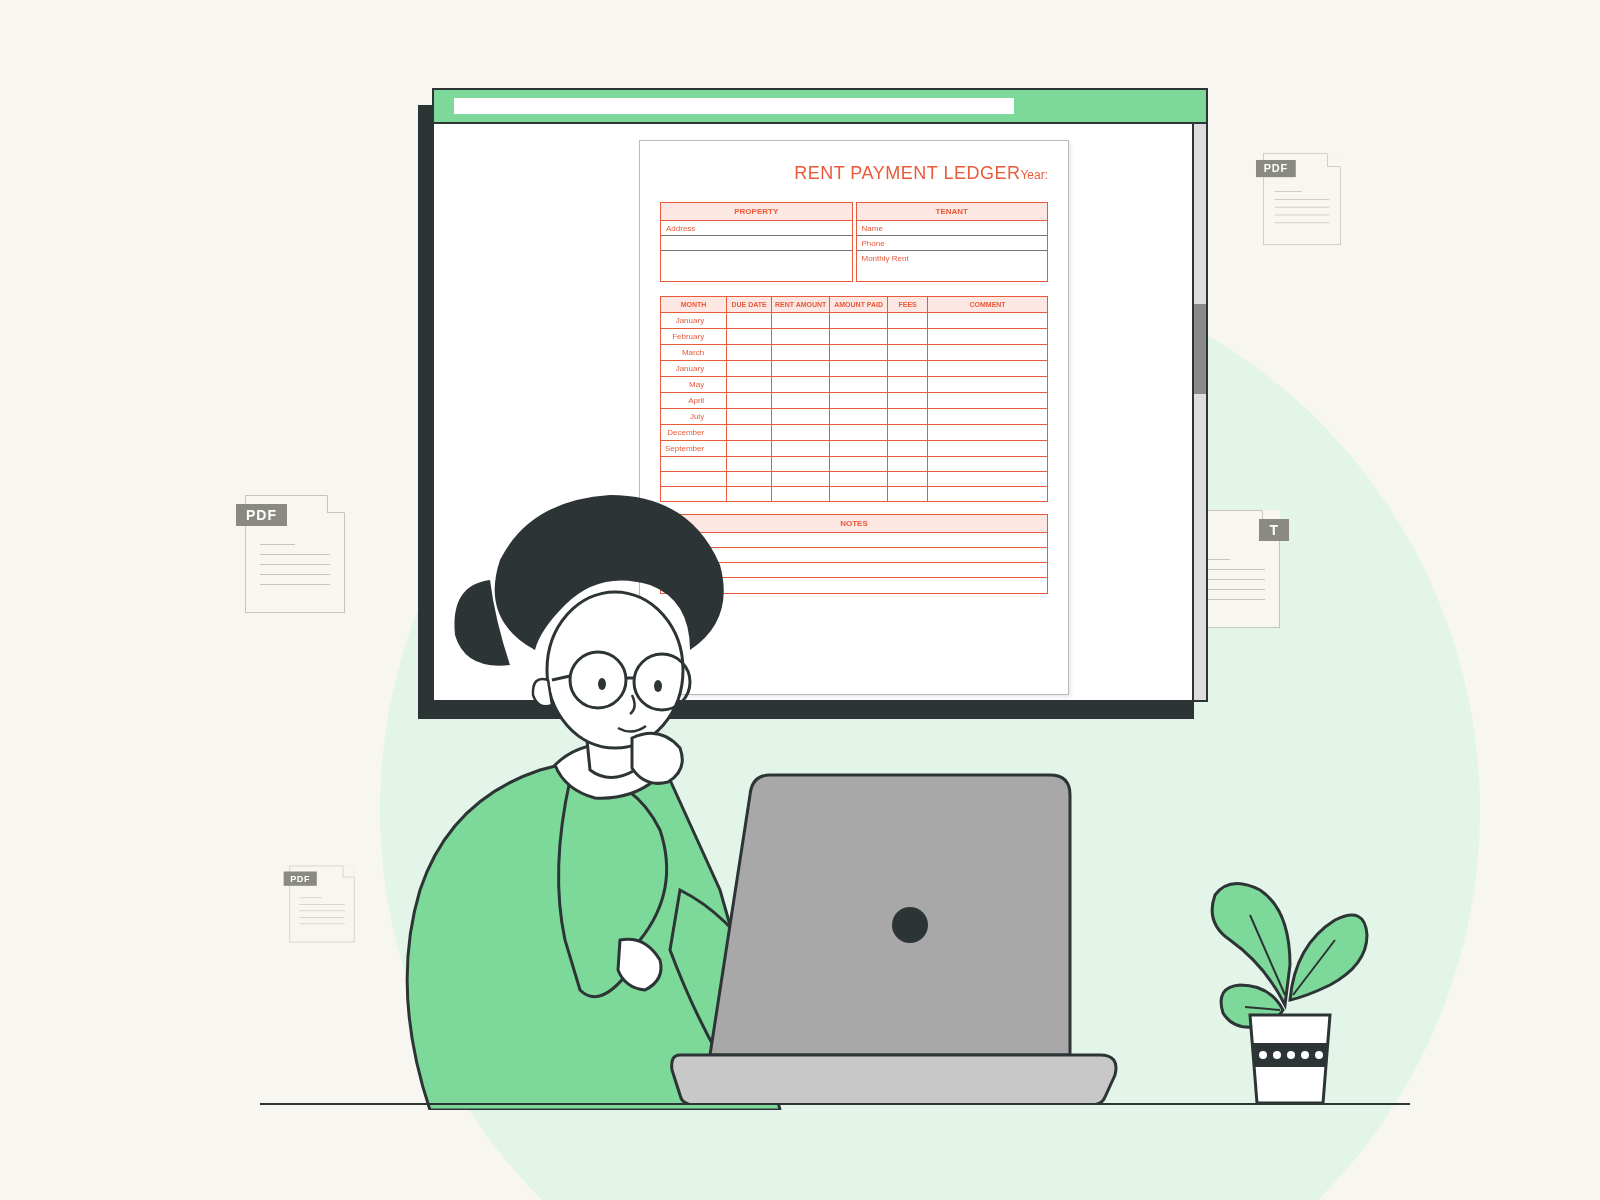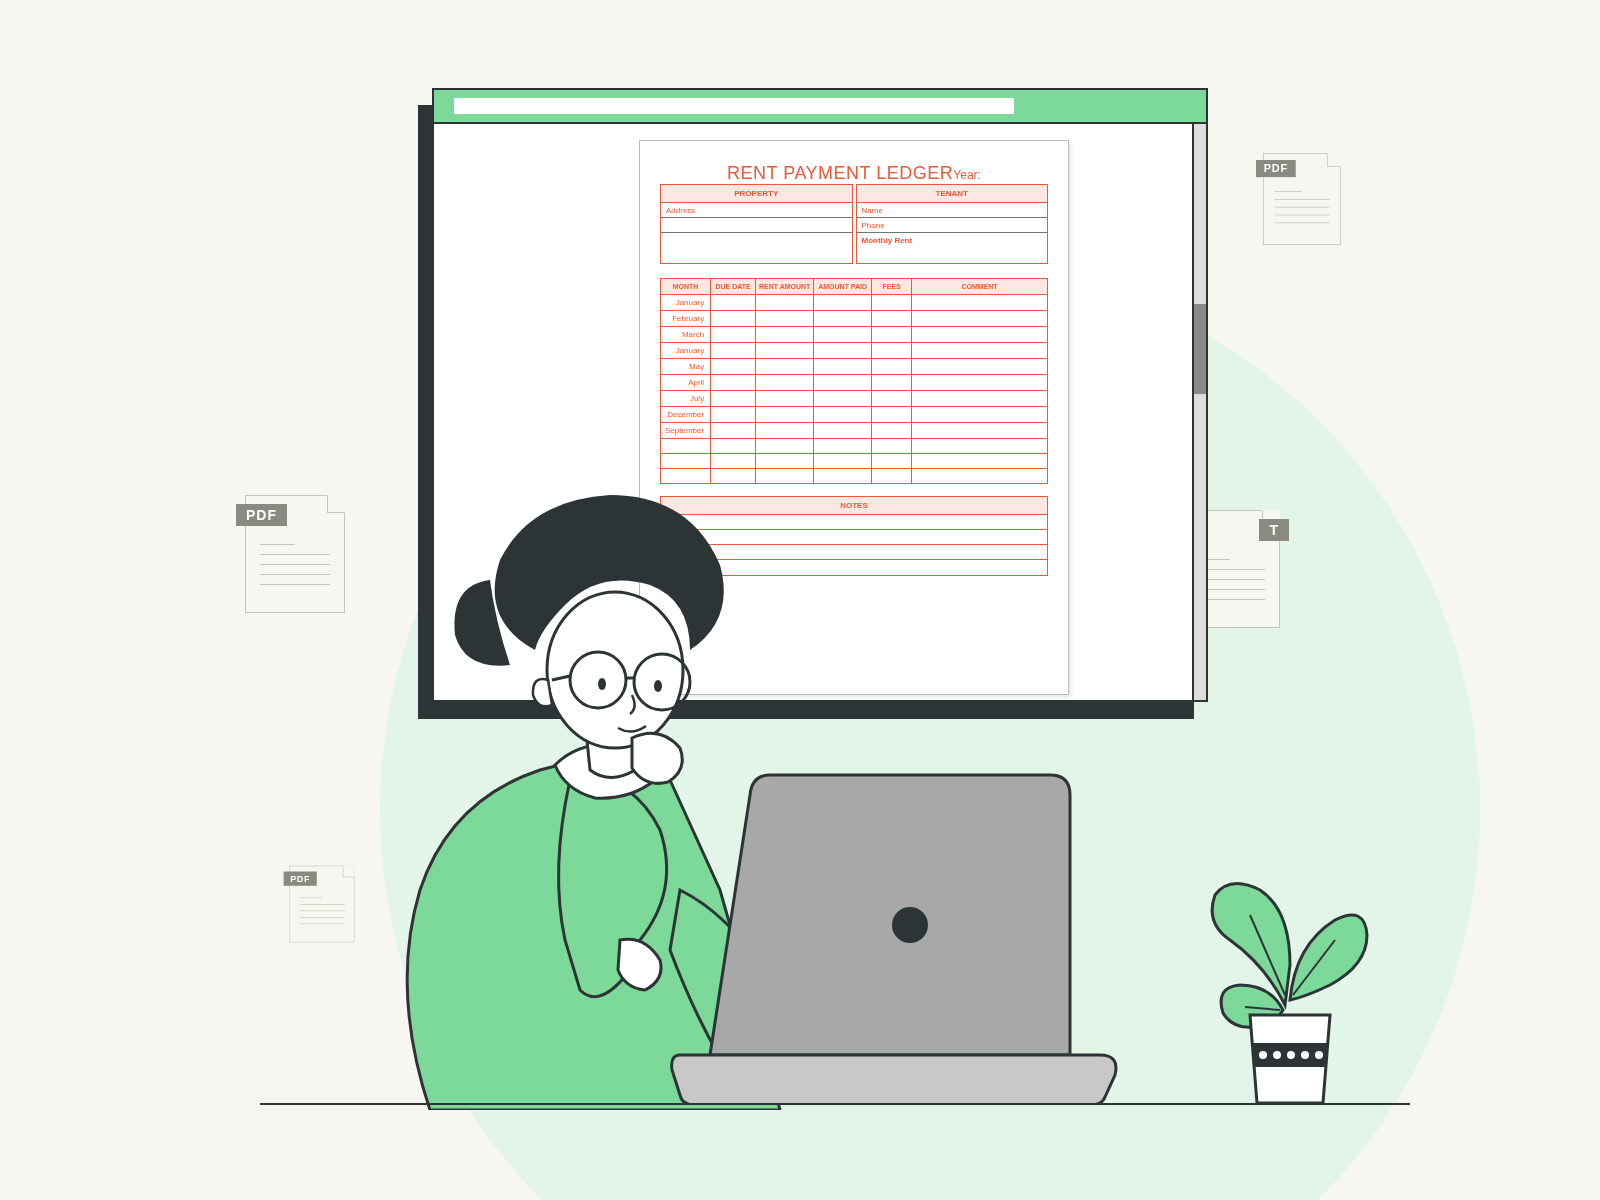--- a/index.html
+++ b/index.html
@@ -74,21 +74,22 @@
     height: 555px;
     background: #fff;
     border: 1px solid #bbb;
     box-shadow: 2px 2px 4px rgba(0,0,0,0.1);
     padding: 22px 20px;
     color: #e85a3a;
   }
   .doc-title-row {
     display: flex;
     align-items: baseline;
-    justify-content: center;
+    justify-content: flex-end;
+    margin-bottom: 18px;
   }
   .doc-title {
     font-size: 18px;
     font-weight: 400;
     letter-spacing: 0.5px;
   }
   .year-label { font-size: 12px; }
 
   .info-row {
     display: flex;
@@ -106,21 +107,21 @@
     font-weight: bold;
     padding: 4px 0;
     border-bottom: 1px solid #e85a3a;
   }
   .info-field {
     border-bottom: 1px solid #737373;
     font-size: 8px;
     padding: 3px 5px;
     height: 15px;
   }
-  .info-field:last-child { border-bottom: none; font-weight: bold; }
+  .info-field:last-child { border-bottom: none; }
   .info-blank { height: 30px; border-bottom: none; }
 
   .ledger-table {
     width: 100%;
     border-collapse: collapse;
     margin-bottom: 12px;
   }
   .ledger-table th {
     background: #fde7e2;
     font-size: 7px;
@@ -129,21 +130,21 @@
     border: 1px solid #e85a3a;
     text-align: center;
   }
   .ledger-table td {
     border: 1px solid #e85a3a;
     font-size: 8px;
     padding: 3px 4px;
     height: 15px;
     text-align: right;
   }
-  .ledger-table td:first-child { text-align: right; padding-right: 6px; }
+  .ledger-table td:first-child { text-align: right; padding-right: 22px; }
   .col-month { width: 50px; }
   .col-due { width: 45px; }
   .col-rent { width: 58px; }
   .col-paid { width: 58px; }
   .col-fees { width: 40px; }
 
   .notes-box {
     border: 1px solid #e85a3a;
   }
   .notes-header {

